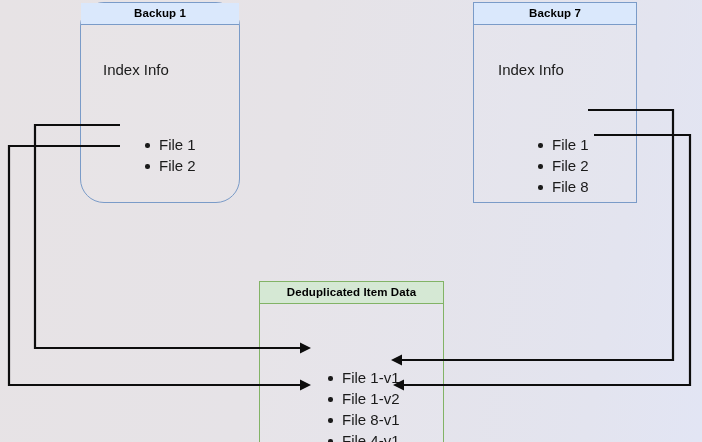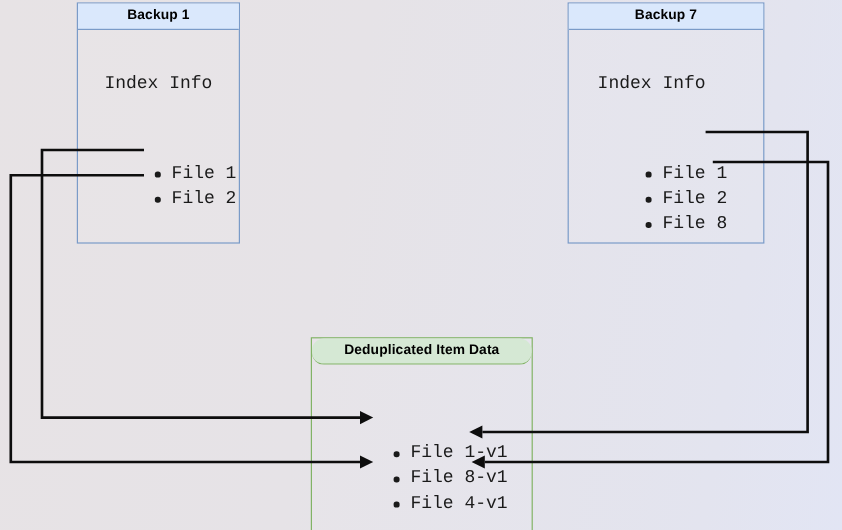--- a/index.html
+++ b/index.html
@@ -36,42 +36,40 @@
     color: #000;
     border-bottom-width: 1.5px;
     border-bottom-style: solid;
     letter-spacing: 0.1px;
   }
   .node-body {
     position: relative;
     box-sizing: border-box;
     height: calc(100% - 22px);
     background: transparent;
-    font-family: Liberation Mono, monospace;
   }
 
   
   .backup {
     border-color: #7a9bc8;
     background: rgba(255,255,255,0.05);
   }
   .backup > .node-header {
     background: #dae8fc;
     border-bottom-color: #7a9bc8;
   }
 
   
   .dedup {
     border-color: #82b366;
     background: rgba(255,255,255,0.05);
   }
   .dedup > .node-header {
     background: #d5e8d4;
     border-bottom-color: #82b366;
-    border-radius: 10px;
   }
 
   
   .index-label {
     position: absolute;
     font-size: 15px;
     color: #1a1a1a;
     white-space: nowrap;
   }
   .bullet-list {
@@ -117,21 +115,21 @@
   }
   #wires polygon {
     fill: #0d0d0d;
   }
 </style>
 </head>
 <body>
 
 <div id="canvas">
 
-  <div class="node backup" style="left:64px; top:2px; width:136px; height:201px;">
+  <div class="node backup" style="left:80px; top:2px; width:160px; height:201px;border-radius:24px;">
     <div class="node-header">Backup 1</div>
     <div class="node-body">
       <div class="index-label" style="left:22px; top:36px;">Index Info</div>
       <ul class="bullet-list" style="left:44px; top:92px;">
         <li>File 1</li>
         <li>File 2</li>
       </ul>
     </div>
   </div>
 
@@ -145,20 +143,21 @@
         <li>File 8</li>
       </ul>
     </div>
   </div>
 
   <div class="node dedup" style="left:259px; top:281px; width:185px; height:163px;">
     <div class="node-header">Deduplicated Item Data</div>
     <div class="node-body">
       <ul class="bullet-list" style="left:48px; top:46px;">
         <li>File 1-v1</li>
+        <li>File 1-v2</li>
         <li>File 8-v1</li>
         <li>File 4-v1</li>
       </ul>
     </div>
   </div>
 
   <svg id="wires" viewBox="0 0 702 442">
 
     <g>
       <path d="M 120 125 L 35 125 L 35 348 L 300 348"></path>

